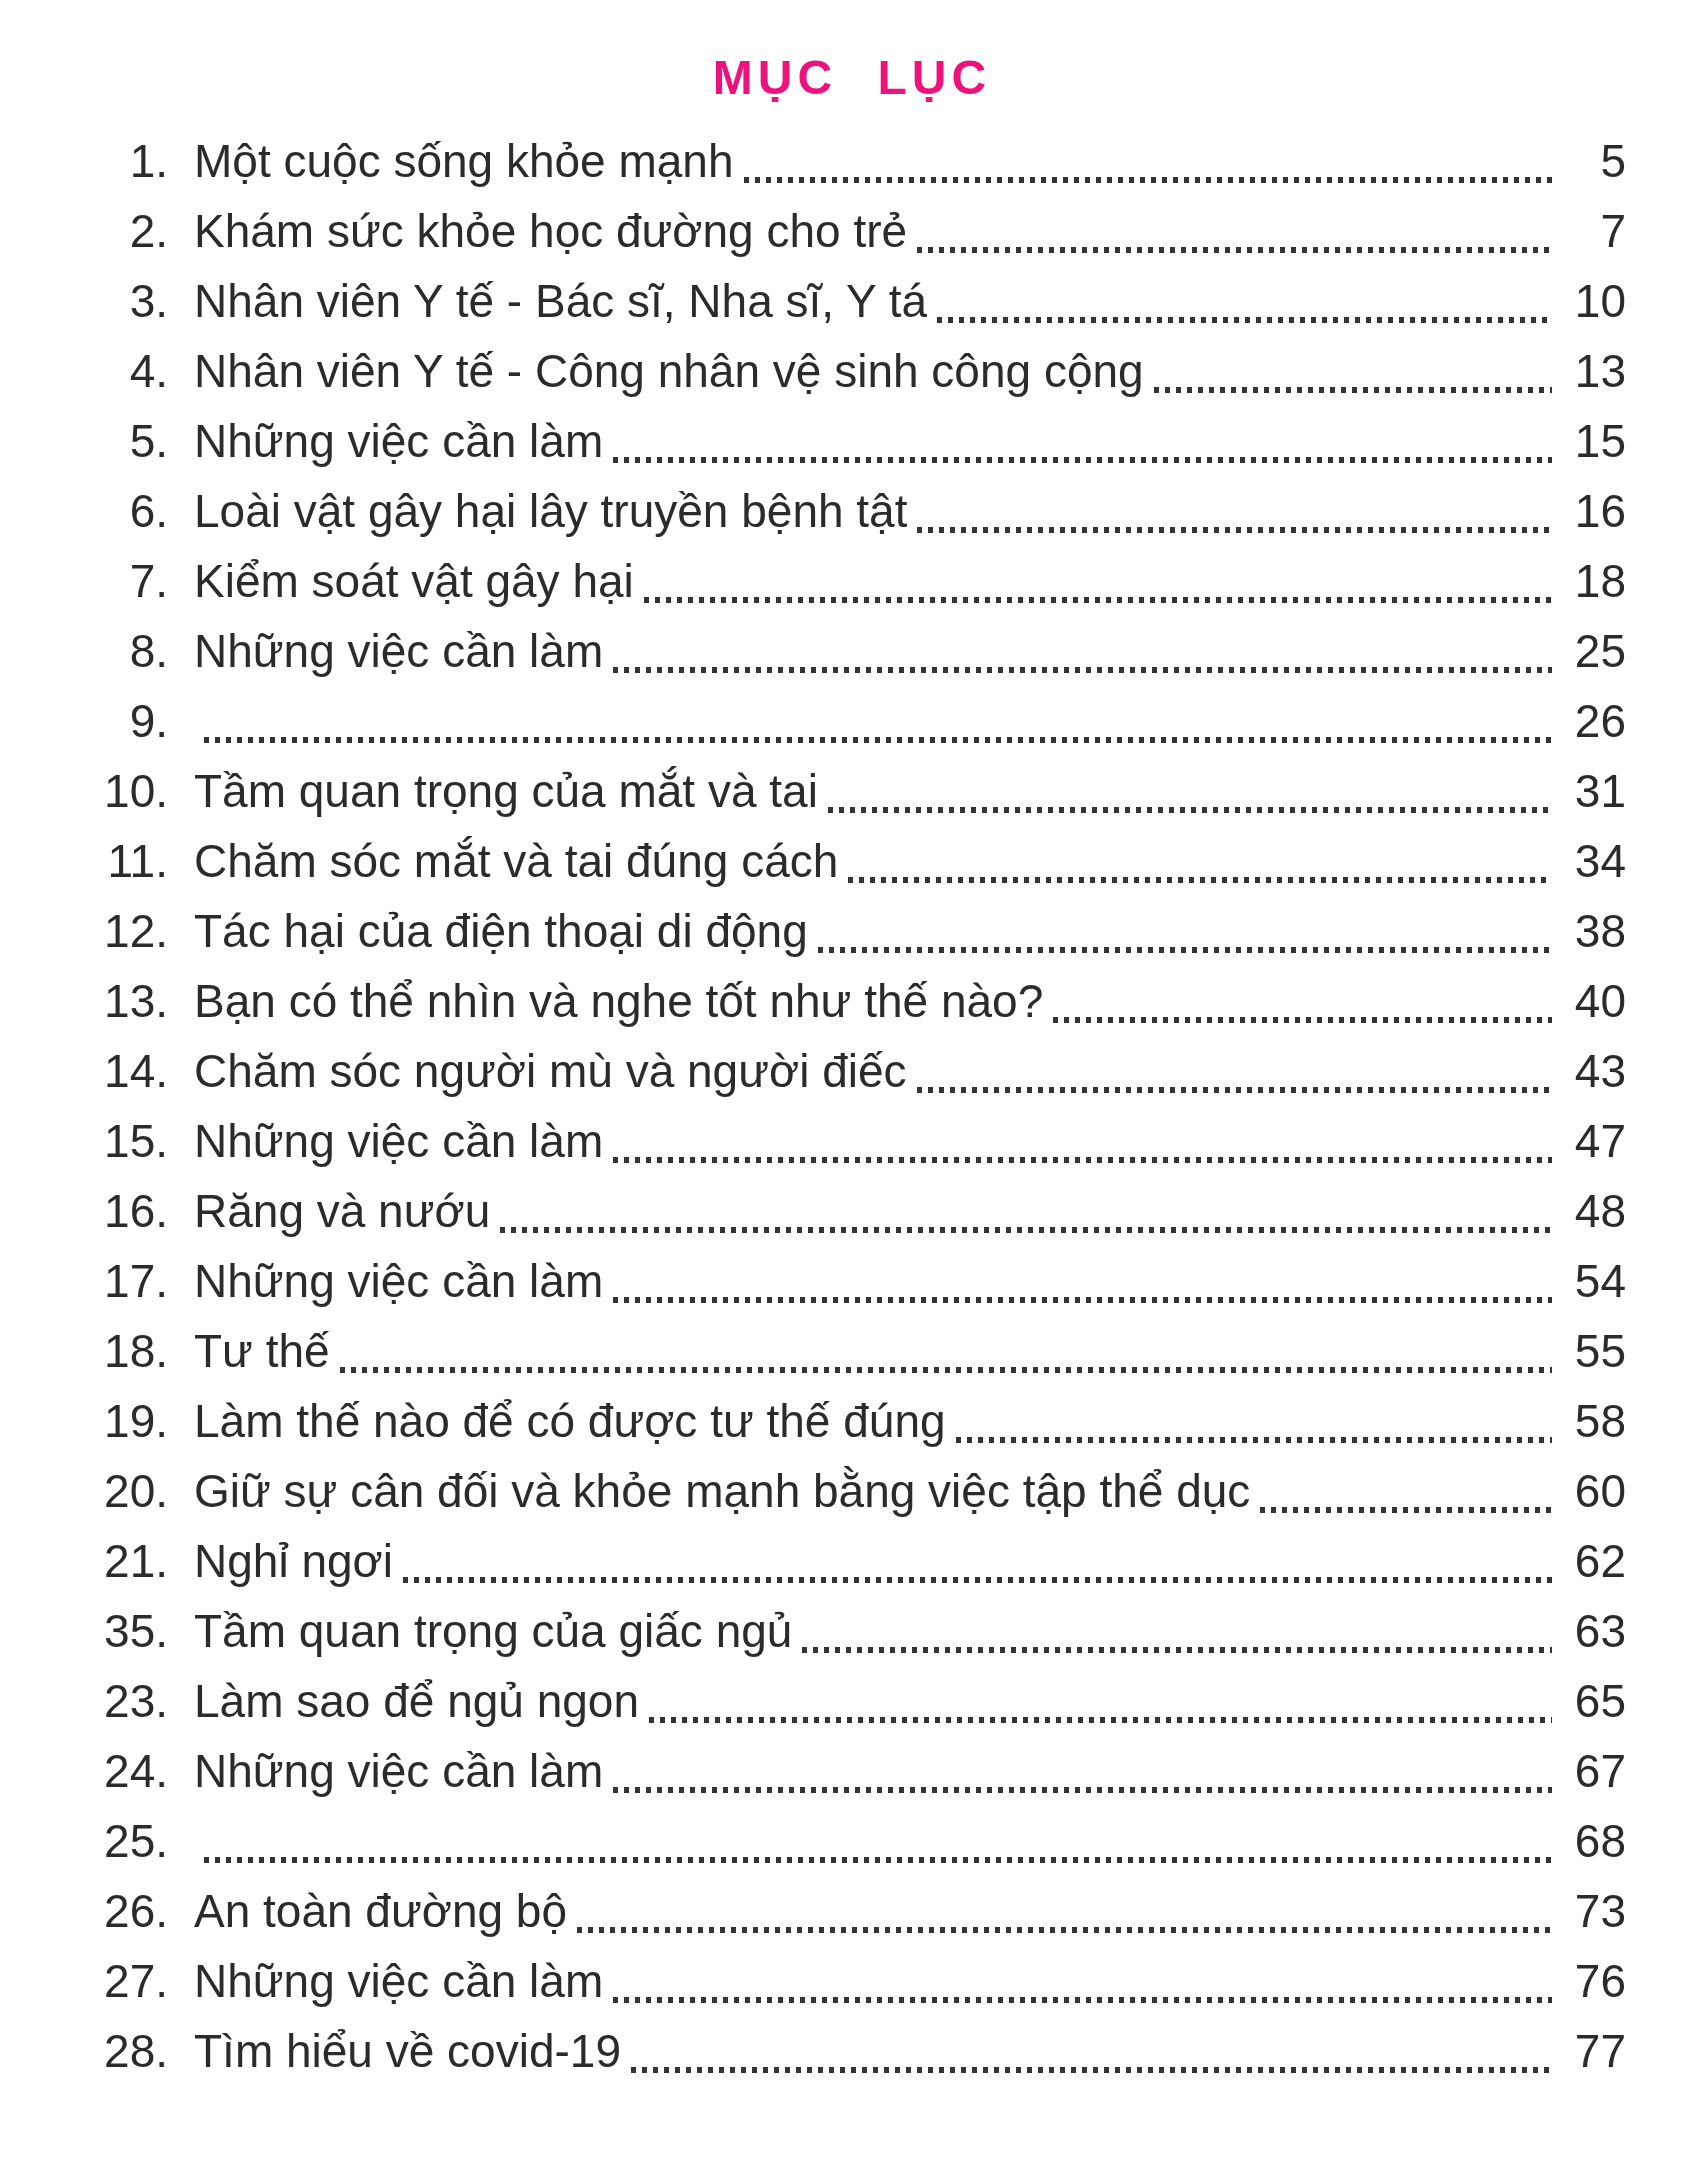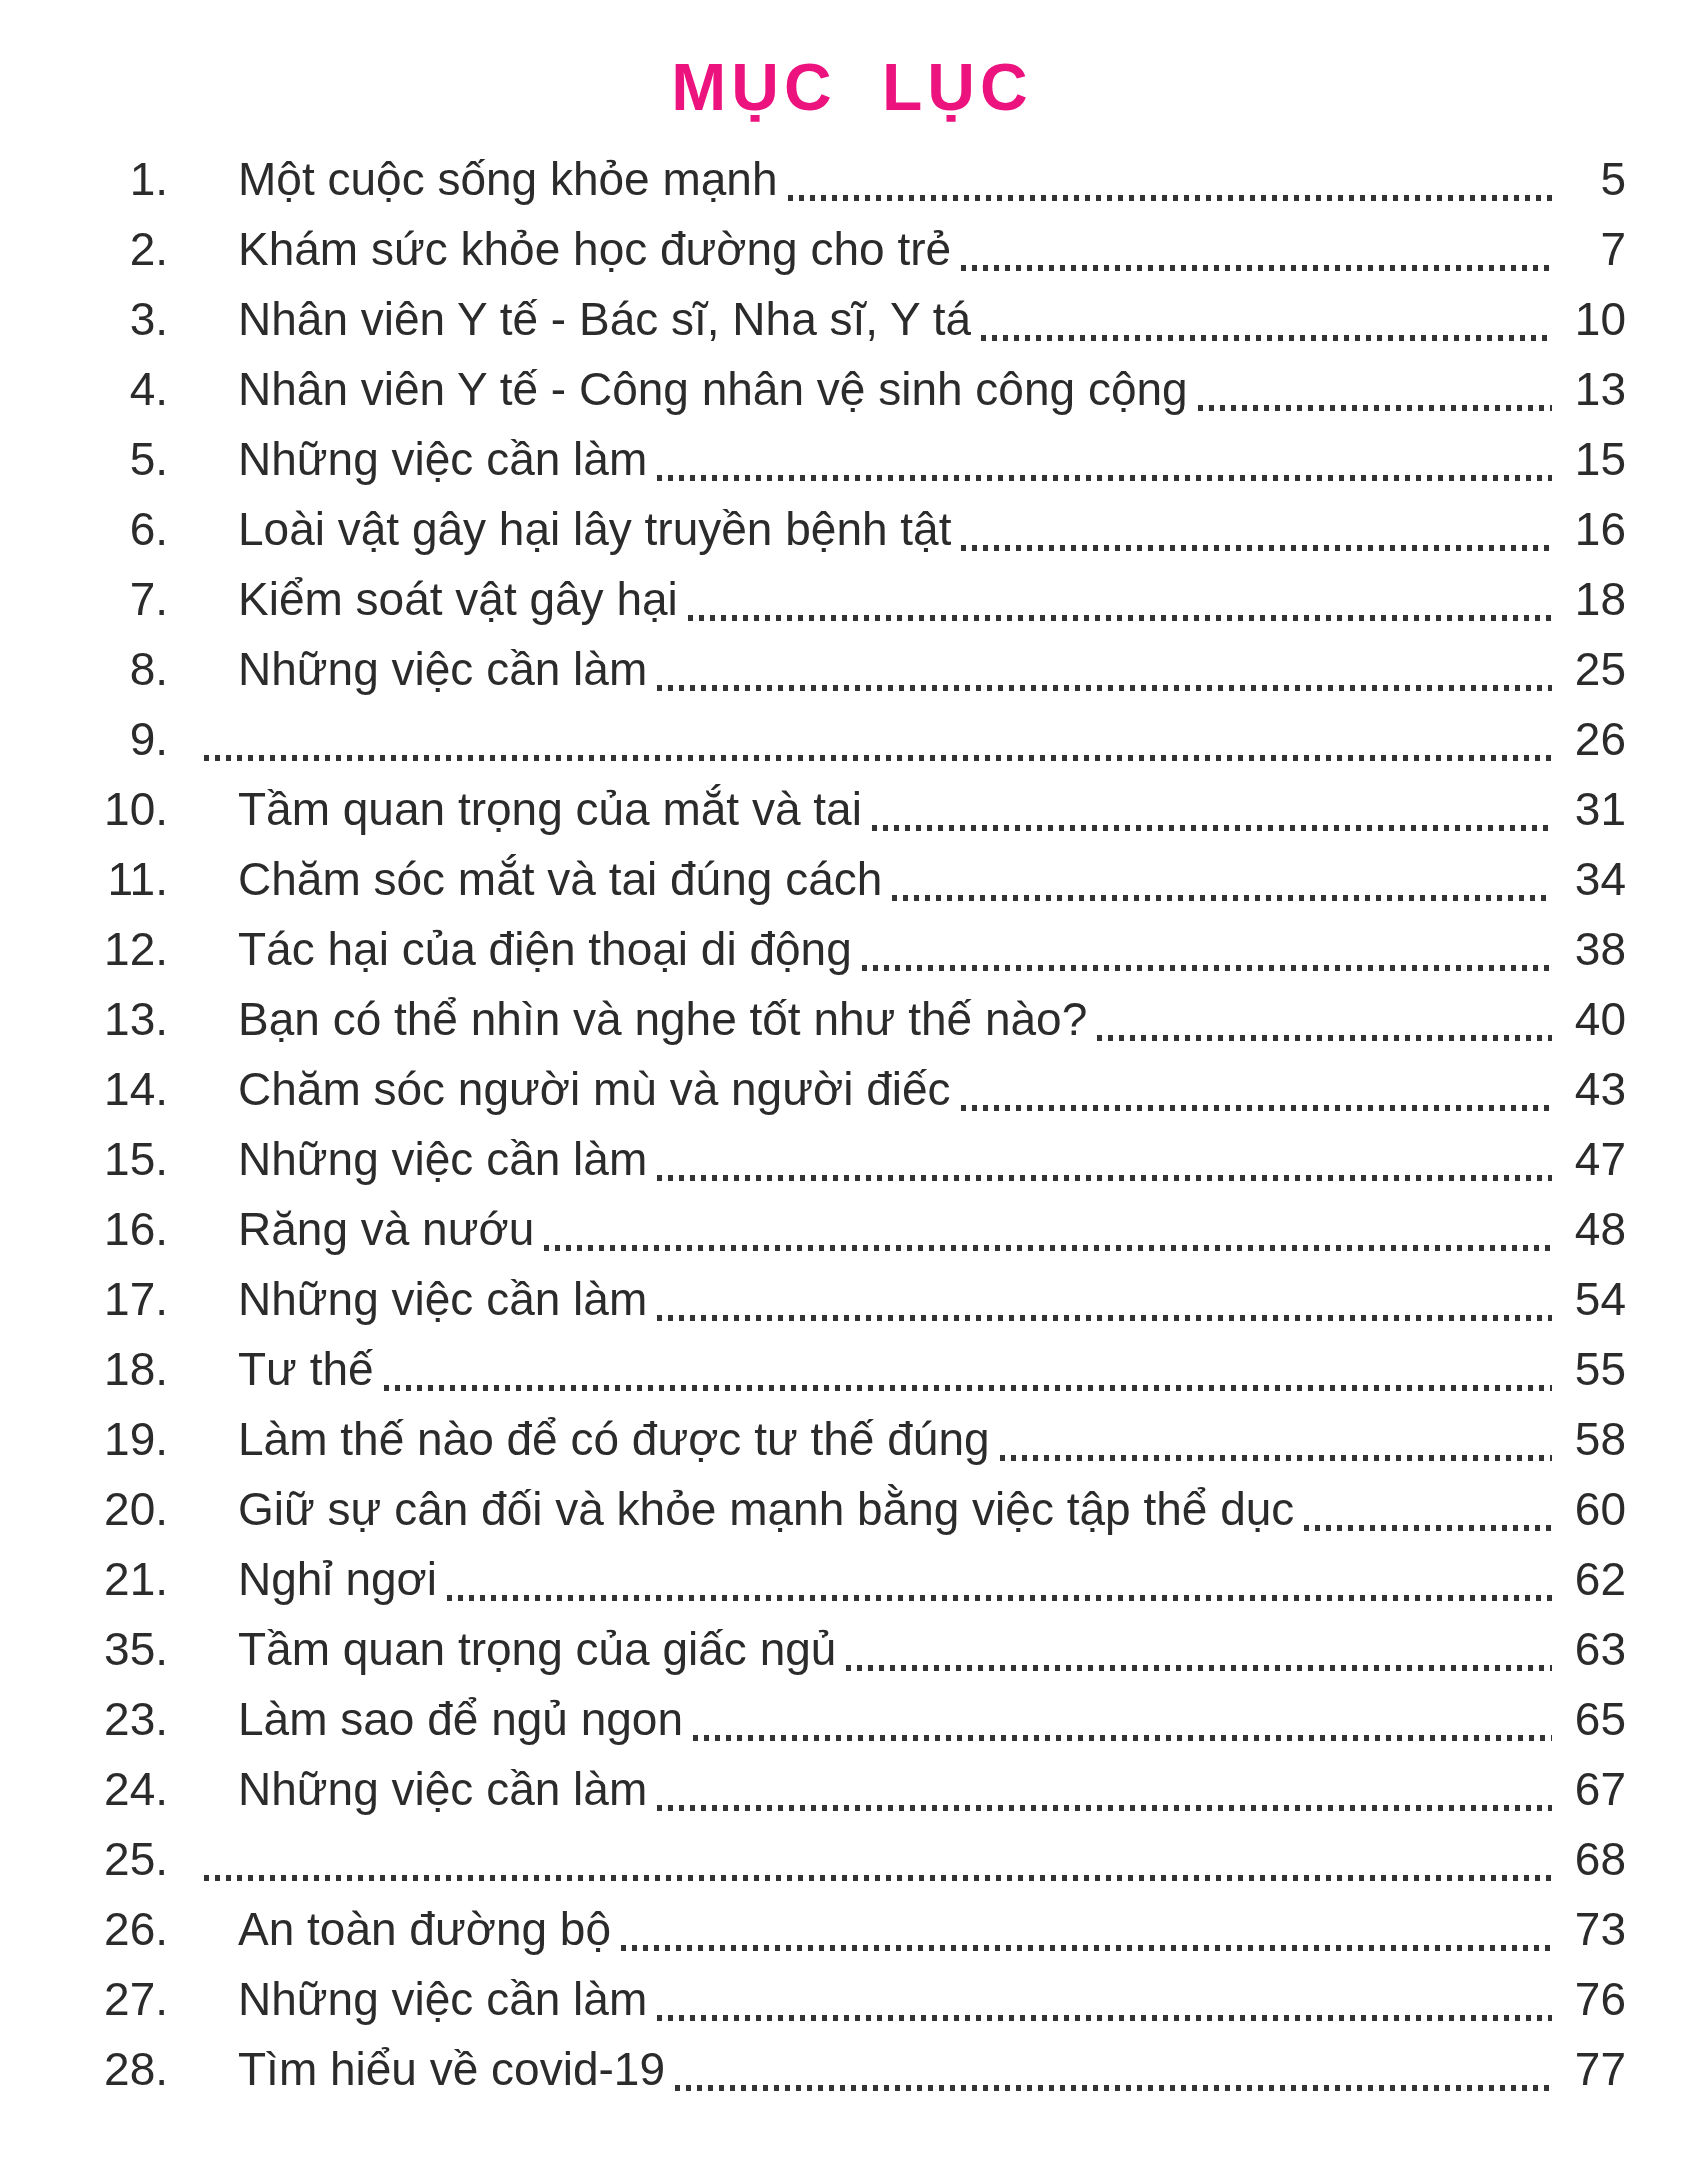--- a/index.html
+++ b/index.html
@@ -14,21 +14,21 @@
     background: #ffffff;
     box-sizing: border-box;
     padding: 44px 58px 0 78px;
     font-family: "Liberation Sans", sans-serif;
     color: #2b2b2b;
     overflow: hidden;
   }
   .page-title {
     margin: 10px 0 24px 0;
     text-align: center;
-    font-size: 66px;
+    font-size: 48px;
     font-weight: bold;
     letter-spacing: 5px;
     word-spacing: 22px;
     line-height: 1.0;
   }
   .toc-list {
     margin: 0;
     padding: 0;
     list-style: none;
   }
@@ -41,21 +41,20 @@
     white-space: nowrap;
   }
   .num {
     flex: 0 0 90px;
     text-align: right;
     margin-right: 26px;
   }
   .label {
     flex: 0 0 auto;
     overflow: hidden;
-    margin-left: 44px;
   }
   .leader {
     flex: 1 1 auto;
     min-width: 24px;
     align-self: flex-end;
     height: 6px;
     margin: 0 14px 13px 10px;
     background-image: repeating-linear-gradient(
       to right,
       #333333 0px, #333333 5px,

